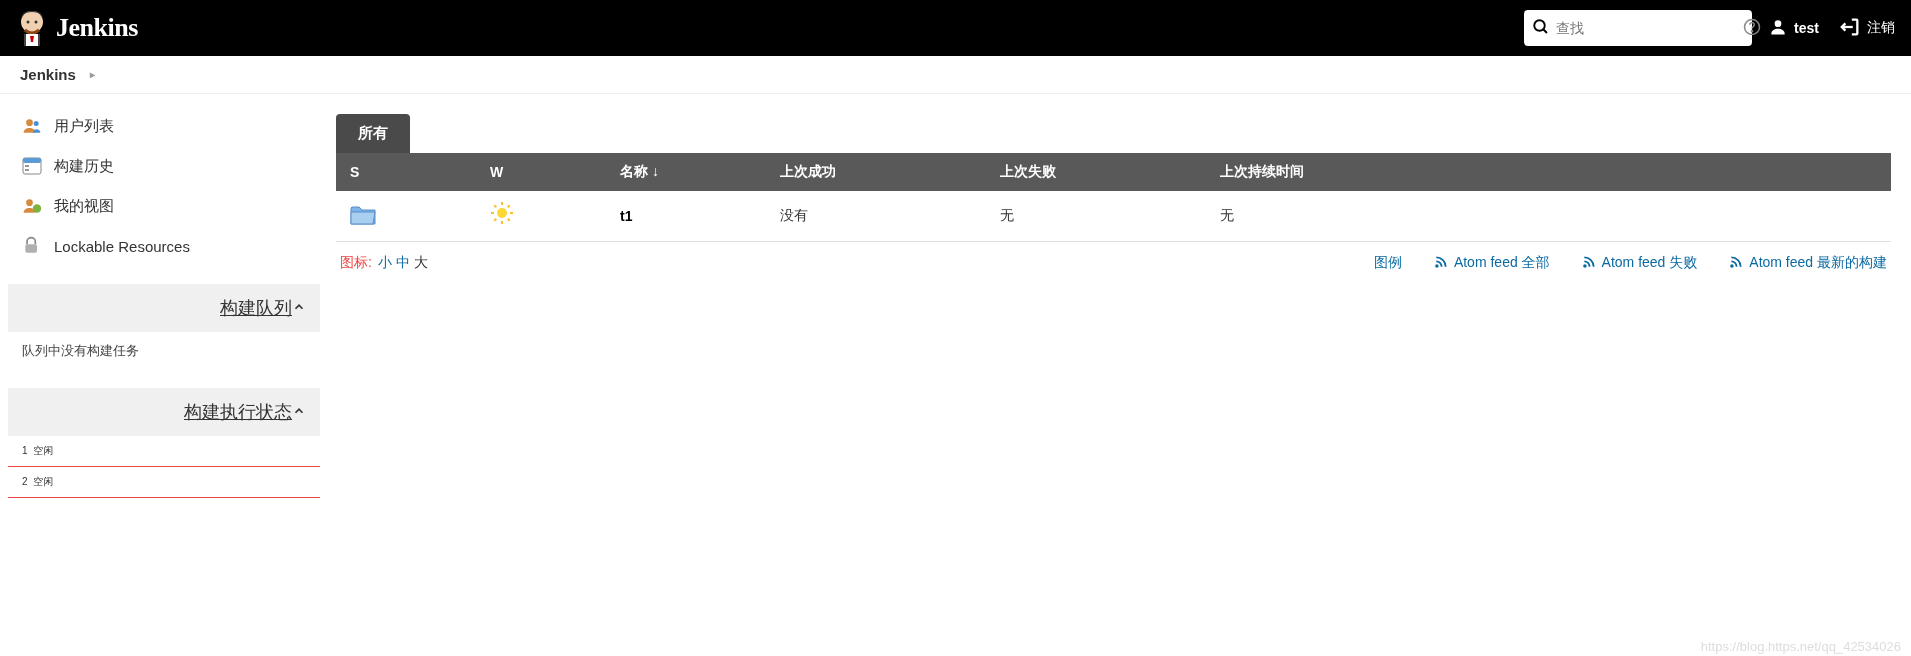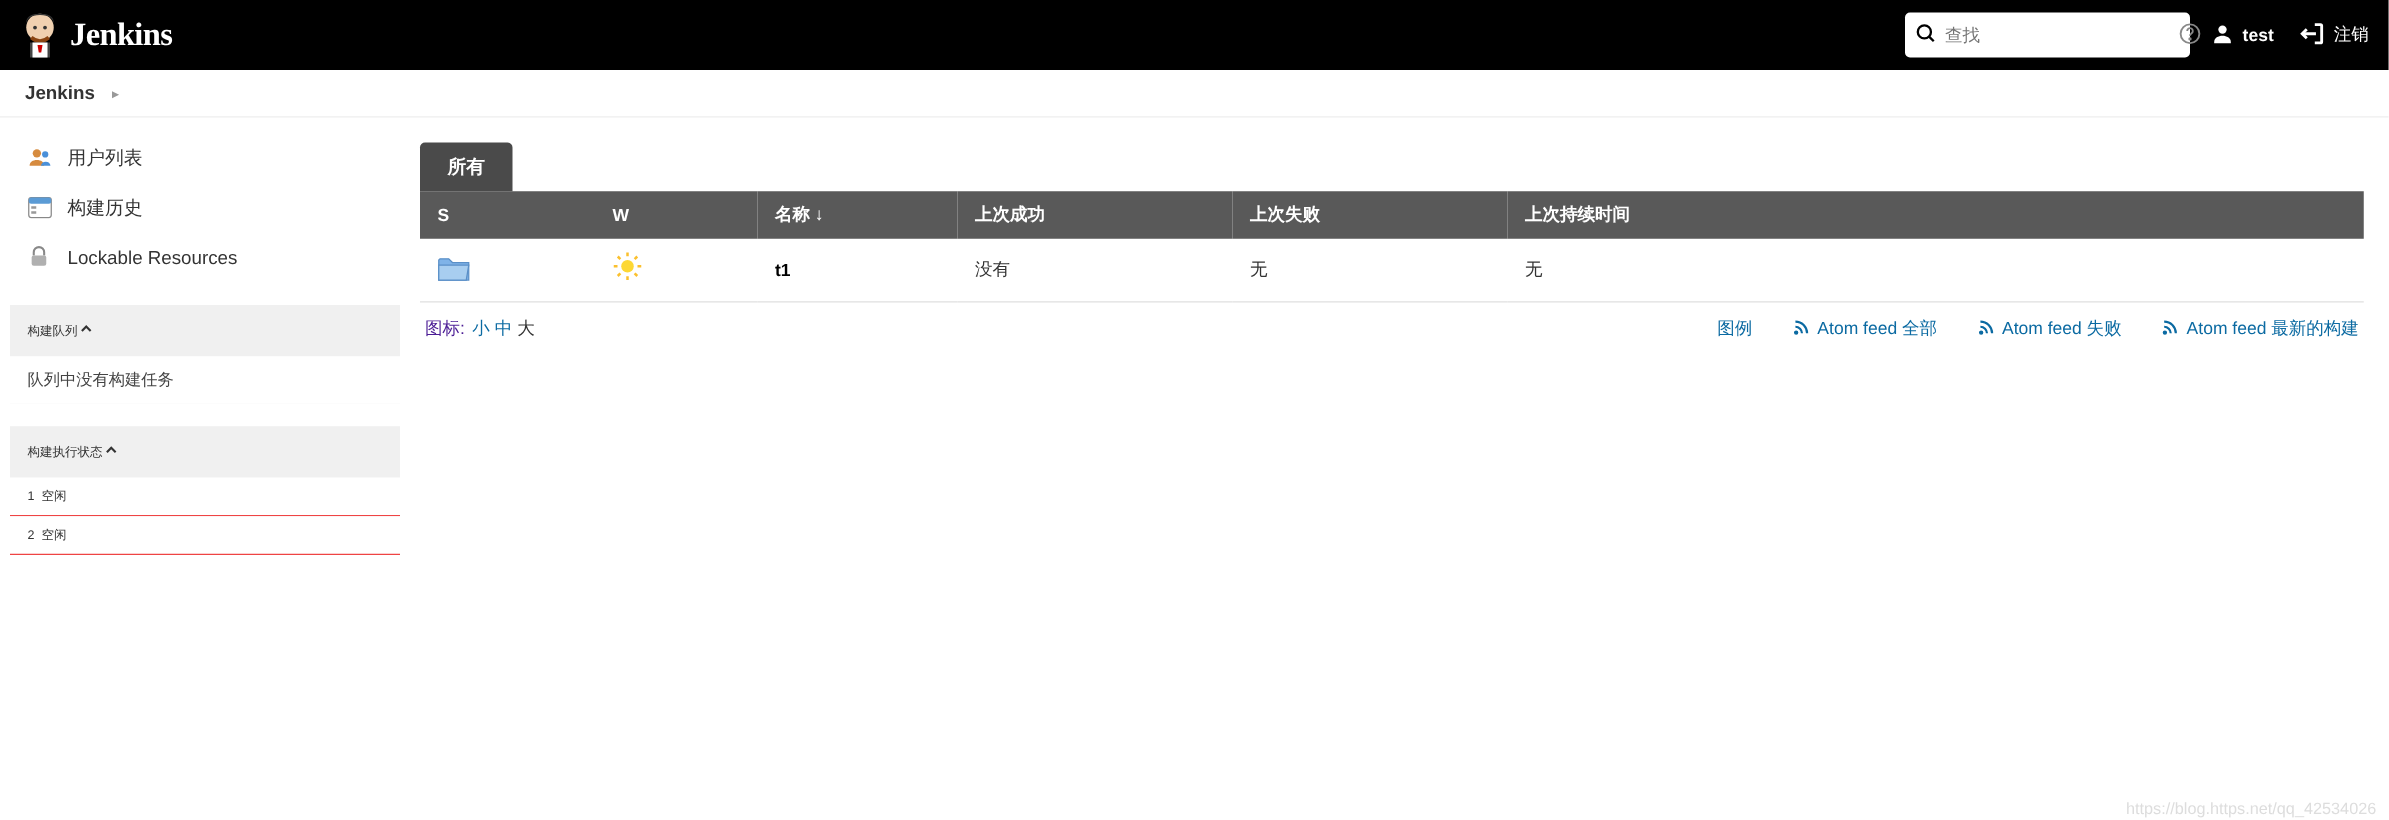--- a/index.html
+++ b/index.html
@@ -26,40 +26,40 @@
     .container { display: flex; }
     .sidebar { width: 320px; padding: 12px 0 0 8px; }
     .main { flex: 1; padding: 20px 20px 0 16px; }
     
     
     .task-item { display: flex; align-items: center; gap: 12px; padding: 10px 14px; cursor: pointer; font-size: 15px; }
     .task-icon { width: 20px; height: 20px; display: flex; align-items: center; justify-content: center; font-size: 18px; }
     
     
     .side-panel { background: #f0f0f0; margin-top: 18px; }
-    .side-panel-head { display: flex; align-items: center; justify-content: flex-start; padding: 12px 14px; cursor: pointer; font-size: 10px; }
+    .side-panel-head { display: flex; align-items: center; justify-content: flex-end; padding: 12px 14px; cursor: pointer; text-decoration: underline; font-size: 18px; }
     .side-panel-body { padding: 10px 14px; font-size: 13px; color: #444; background: #fff; }
     .executor-row { padding: 8px 14px; font-size: 10px; color: #333; background: #fff; border-bottom: 1px solid #ef4444; }
     
     
     .tabs { display: flex; }
     .tab { padding: 10px 22px; background: #4a4a4a; color: #fff; font-size: 15px; border-top-left-radius: 4px; border-top-right-radius: 4px; cursor: pointer; font-weight: bold; }
     
     
     .job-table { width: 100%; border-collapse: collapse; }
     .job-table thead { background: #595959; color: #fff; }
     .job-table th { text-align: left; padding: 10px 14px; font-weight: bold; font-size: 14px; }
     .job-table td { padding: 10px 14px; border-bottom: 1px solid #e0e0e0; font-size: 14px; vertical-align: middle; }
     .job-name { color: #000000; cursor: pointer; font-weight: bold; }
     .folder-icon { width: 26px; height: 22px; }
     .sun-icon { font-size: 22px; }
     
     
     .table-footer { display: flex; align-items: center; padding: 12px 4px; font-size: 14px; }
-    .icon-size-label { color: #4c1d95; margin-right: 4px; }
+    .icon-size-label { color: #ef4444; margin-right: 4px; }
     .size-link { color: #0b6aa2; cursor: pointer; margin: 0 2px; }
     .size-current { color: #333; margin: 0 2px; }
     .footer-spacer { flex: 1; }
     .footer-link { color: #0b6aa2; cursor: pointer; margin-left: 32px; font-weight: normal; display: inline-flex; align-items: center; gap: 6px; }
     .rss-icon { font-size: 14px; }
     .watermark { position: fixed; right: 10px; bottom: 2px; color: #ddd; font-size: 13px; }
   </style>
 </head>
 <body>
 
@@ -139,20 +139,30 @@
     <div class="task-item">
       <div class="task-icon">
         <svg width="20" height="18" viewBox="0 0 20 18">
             <rect x="1" y="1" width="18" height="16" rx="2" fill="#fff" stroke="#888"></rect>
             <rect x="1" y="1" width="18" height="5" rx="2" fill="#5b9bd5"></rect>
             <rect x="3" y="8" width="4" height="2" fill="#999"></rect>
             <rect x="3" y="12" width="4" height="2" fill="#999"></rect>
           </svg>
       </div>
       <span>构建历史</span>
+    </div>
+    <div class="task-item">
+      <div class="task-icon">
+        <svg width="20" height="20" viewBox="0 0 24 24">
+            <circle cx="9" cy="8" r="4" fill="#d68b3f"></circle>
+            <path d="M2 20c0-3.5 3-5.5 7-5.5s7 2 7 5.5H2z" fill="#d68b3f"></path>
+            <circle cx="18" cy="15" r="5" fill="#7cb342"></circle>
+          </svg>
+      </div>
+      <span>我的视图</span>
     </div>
     <div class="task-item">
       <div class="task-icon">
         <svg width="20" height="20" viewBox="0 0 24 24">
             <path d="M6 10V7a5 5 0 0 1 10 0v3" fill="none" stroke="#888" stroke-width="2"></path>
             <rect x="4" y="10" width="14" height="10" rx="2" fill="#b0b0b0"></rect>
           </svg>
       </div>
       <span>Lockable Resources</span>
     </div>

